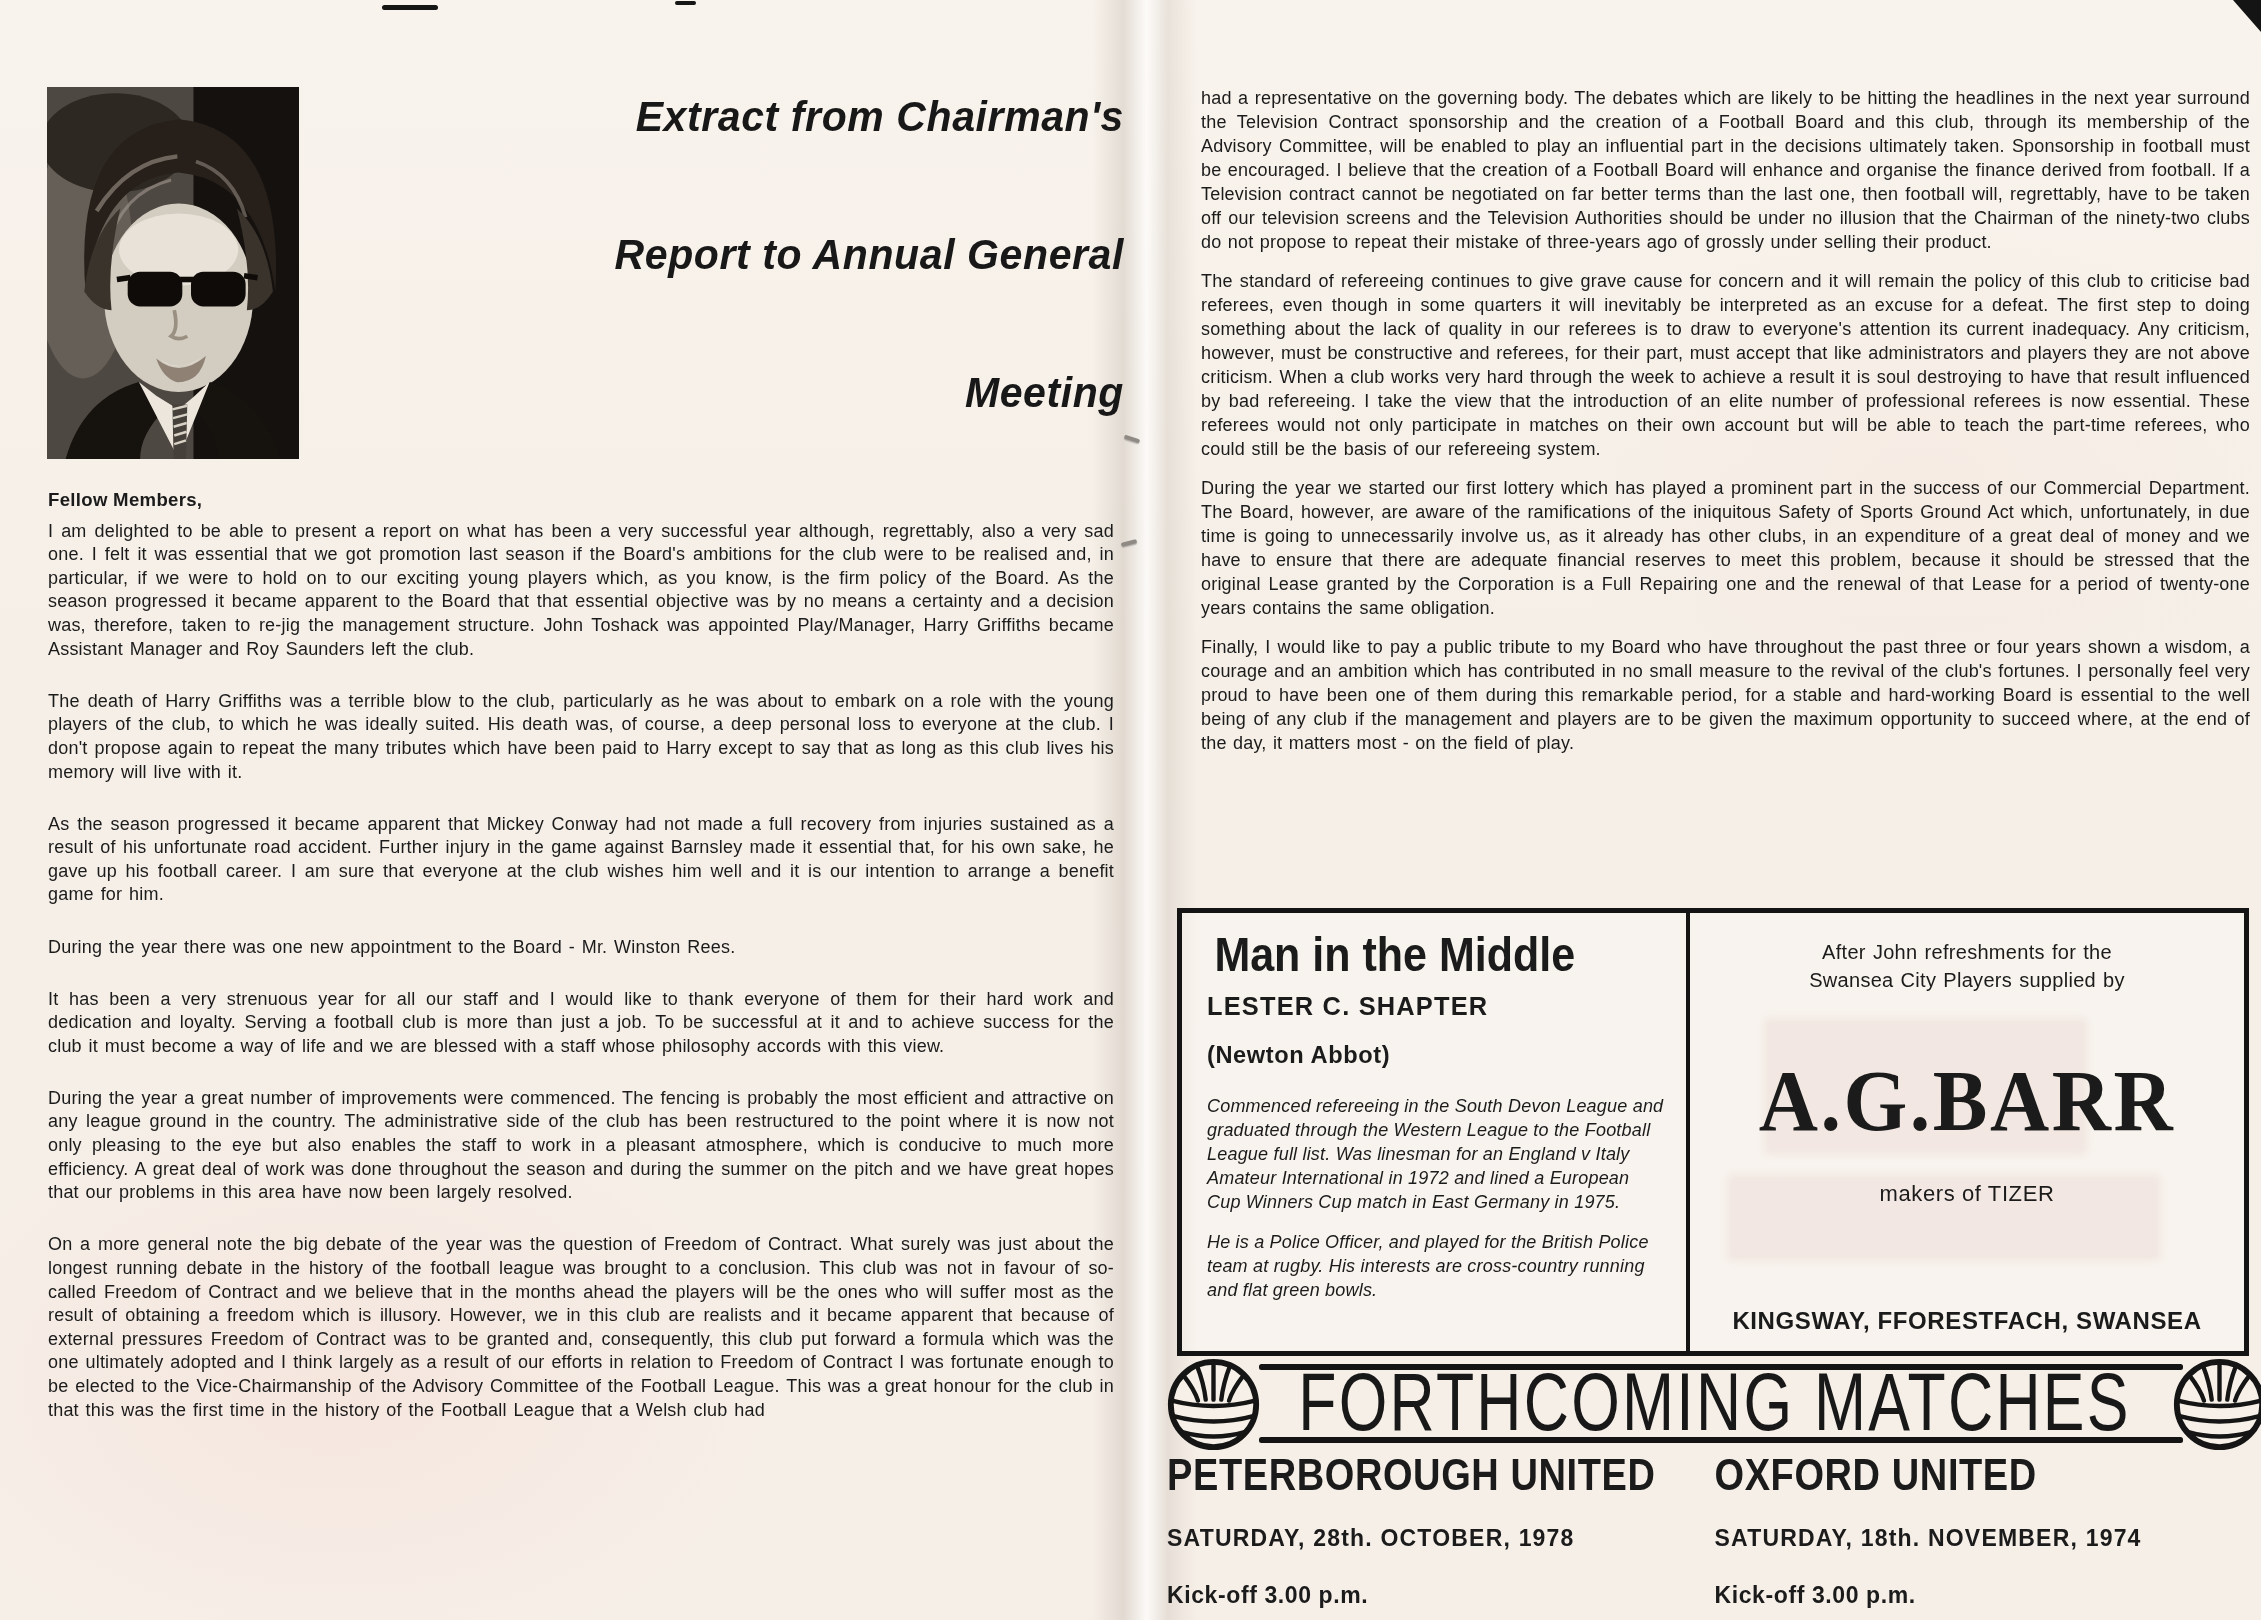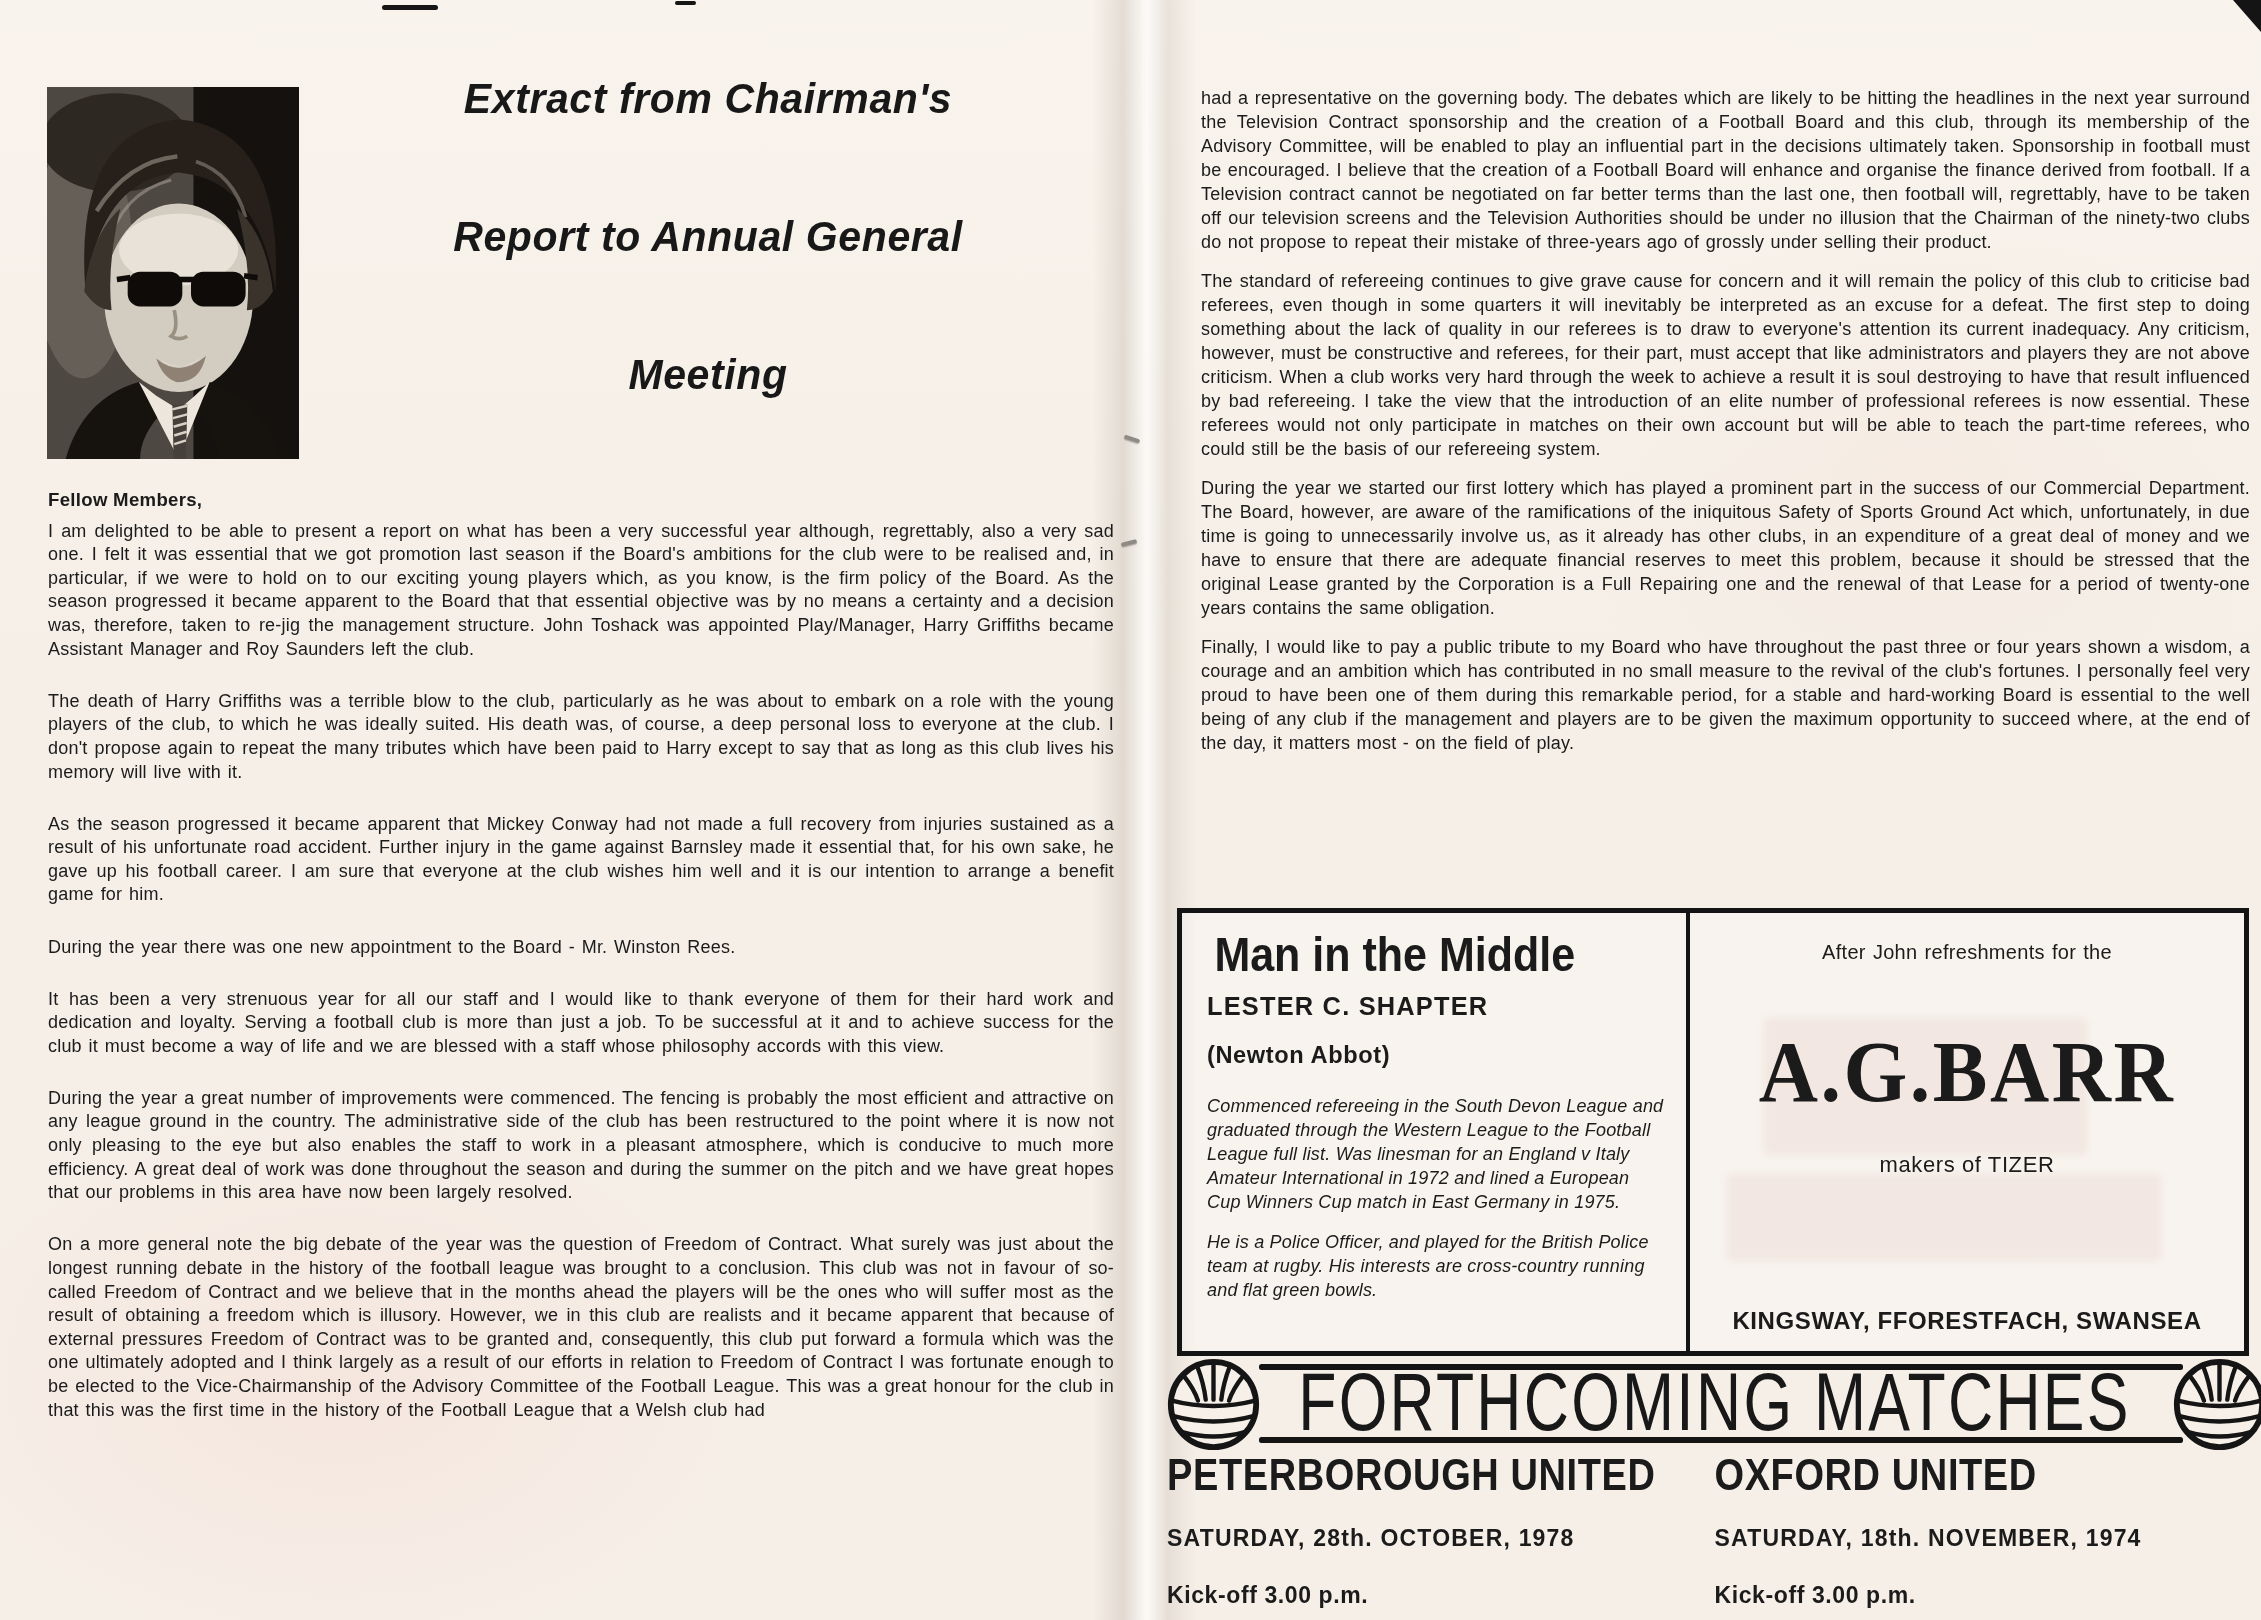--- a/index.html
+++ b/index.html
@@ -13,21 +13,21 @@
   }
   
   .gutter{position:absolute;left:1092px;top:0;width:105px;height:100%;
     background:linear-gradient(90deg,rgba(120,104,88,0) 0%,rgba(120,104,88,0.16) 30%,rgba(255,255,255,0.65) 52%,rgba(120,104,88,0.12) 72%,rgba(120,104,88,0) 100%);}
   .staple{position:absolute;width:16px;height:4.3px;background:#8f8a84;border-radius:1.9px;box-shadow:0 1.2px 1.2px rgba(0,0,0,0.25);}
   .scan-mark{position:absolute;background:#161616;}
   .corner-wedge{position:absolute;right:0;top:0;width:0;height:0;border-top:32px solid #141414;border-left:28.5px solid transparent;}
 
   
   .photo{position:absolute;left:47px;top:87px;width:252px;height:372px;}
-  .title-block{position:absolute;left:292px;top:75px;width:832px;text-align:center;}
+  .title-block{position:absolute;left:292px;top:93px;width:832px;text-align:right;}
   .title-line{font-style:italic;font-weight:700;font-size:41px;letter-spacing:0.6px;color:#181818;margin:0 0 91px 0;transform:scaleY(1.05);}
   .left-body{position:absolute;left:48px;top:489px;width:1066px;}
   .salutation{font-size:18.6px;font-weight:700;letter-spacing:0.3px;margin:0 0 8.7px 0;}
   .left-body p.par{font-size:18px;line-height:23.6px;text-align:justify;letter-spacing:0.2px;word-spacing:1.6px;margin:0 0 28.5px 0;}
 
   
   .right-body{position:absolute;left:1201px;top:86px;width:1049px;}
   .right-body p.par{font-size:18px;line-height:24px;text-align:justify;letter-spacing:0.2px;word-spacing:1.2px;margin:0 0 15px 0;}
 
   
@@ -129,20 +129,21 @@
       <div class="ref-title">Man in the Middle</div>
       <div class="ref-name">LESTER C. SHAPTER</div>
       <div class="ref-town">(Newton Abbot)</div>
       <p class="ref-bio">Commenced refereeing in the South Devon League and graduated through the Western League to the Football League full list. Was linesman for an England v Italy Amateur International in 1972 and lined a European Cup Winners Cup match in East Germany in 1975.</p>
       <p class="ref-bio">He is a Police Officer, and played for the British Police team at rugby. His interests are cross-country running and flat green bowls.</p>
     </div>
     <div class="sponsor-cell">
       <div class="ghost" style="left:74px;top:105px;width:323px;height:137px;"></div>
       <div class="ghost" style="left:37px;top:261px;width:434px;height:87px;"></div>
       <p class="sponsor-intro">After John refreshments for the</p>
+      <p class="sponsor-intro" style="margin-top:0;">Swansea City Players supplied by</p>
       <div class="brand">A.G.BARR</div>
       <div class="tagline">makers of TIZER</div>
       <div class="address">KINGSWAY, FFORESTFACH, SWANSEA</div>
     </div>
   </div>
 
   <div class="banner">
     <div class="rule top"></div>
     <div class="rule bottom"></div>
     <div class="banner-text">FORTHCOMING MATCHES</div>

